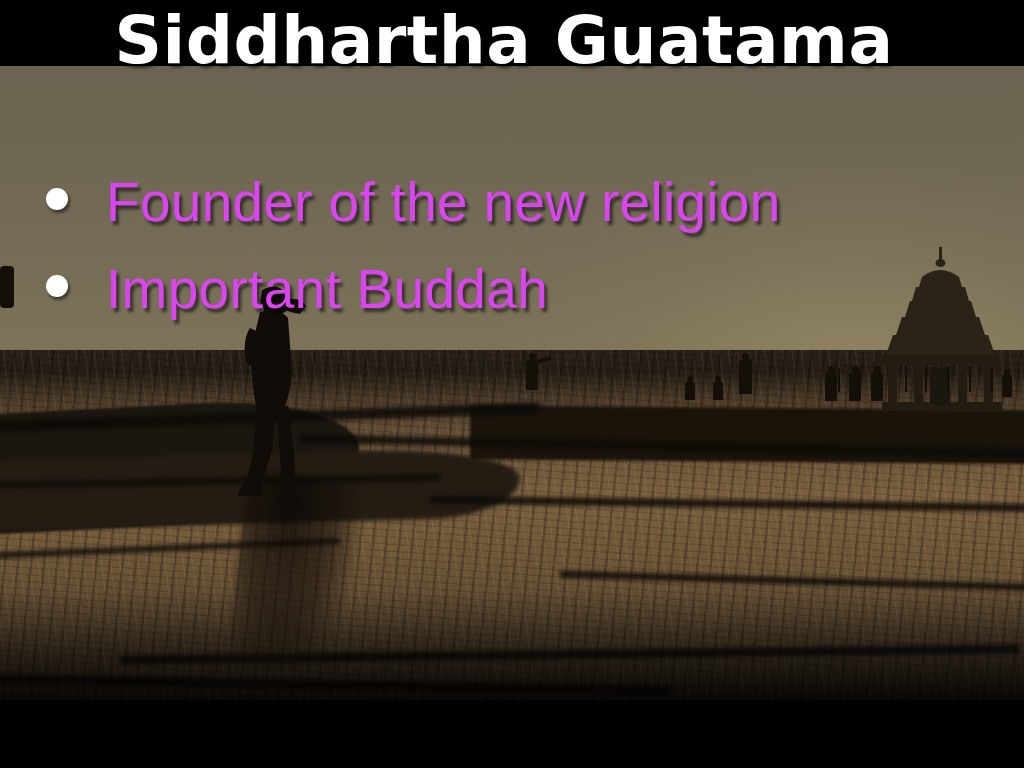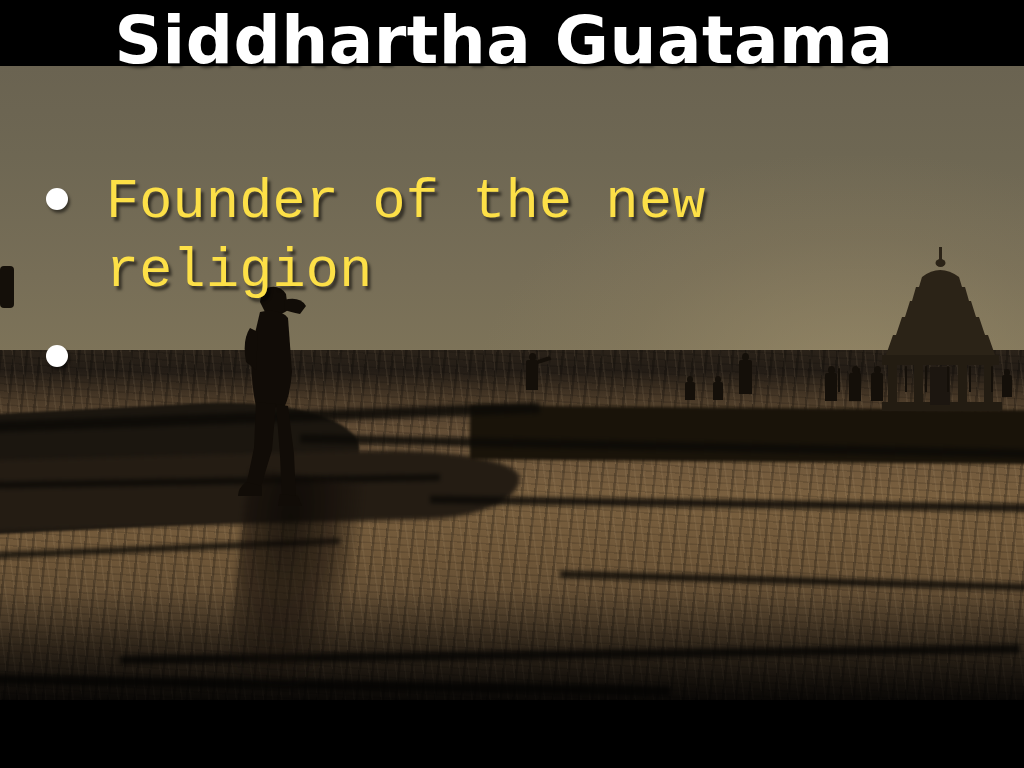--- a/index.html
+++ b/index.html
@@ -245,22 +245,22 @@
     width: 22px;
     height: 22px;
     border-radius: 50%;
     background: #ffffff;
     margin-top: 20px;
     margin-right: 38px;
     box-shadow: 2px 3px 3px rgba(0,0,0,0.5);
   }
   .bullet-text {
     flex: 1 1 auto;
-    color: #fde047;
-    font-family: Liberation Mono, monospace;
+    color: #d946ef;
+    font-family: Liberation Sans, sans-serif;
     font-size: 55px;
     font-weight: 400;
     line-height: 1.26;
     letter-spacing: 0.3px;
     text-shadow: 3px 4px 3px rgba(0,0,0,0.55);
     max-width: 755px;
   }
 </style>
 </head>
 <body>
@@ -382,18 +382,19 @@
 
   <div class="bullets">
 
     <div class="bullet-row">
       <span class="bullet-dot"></span>
       <span class="bullet-text">Founder of the new religion</span>
     </div>
 
     <div class="bullet-row">
       <span class="bullet-dot"></span>
+      <span class="bullet-text">Important Buddah</span>
     </div>
 
 
   </div>
 
 </div>
 
 </body></html>

